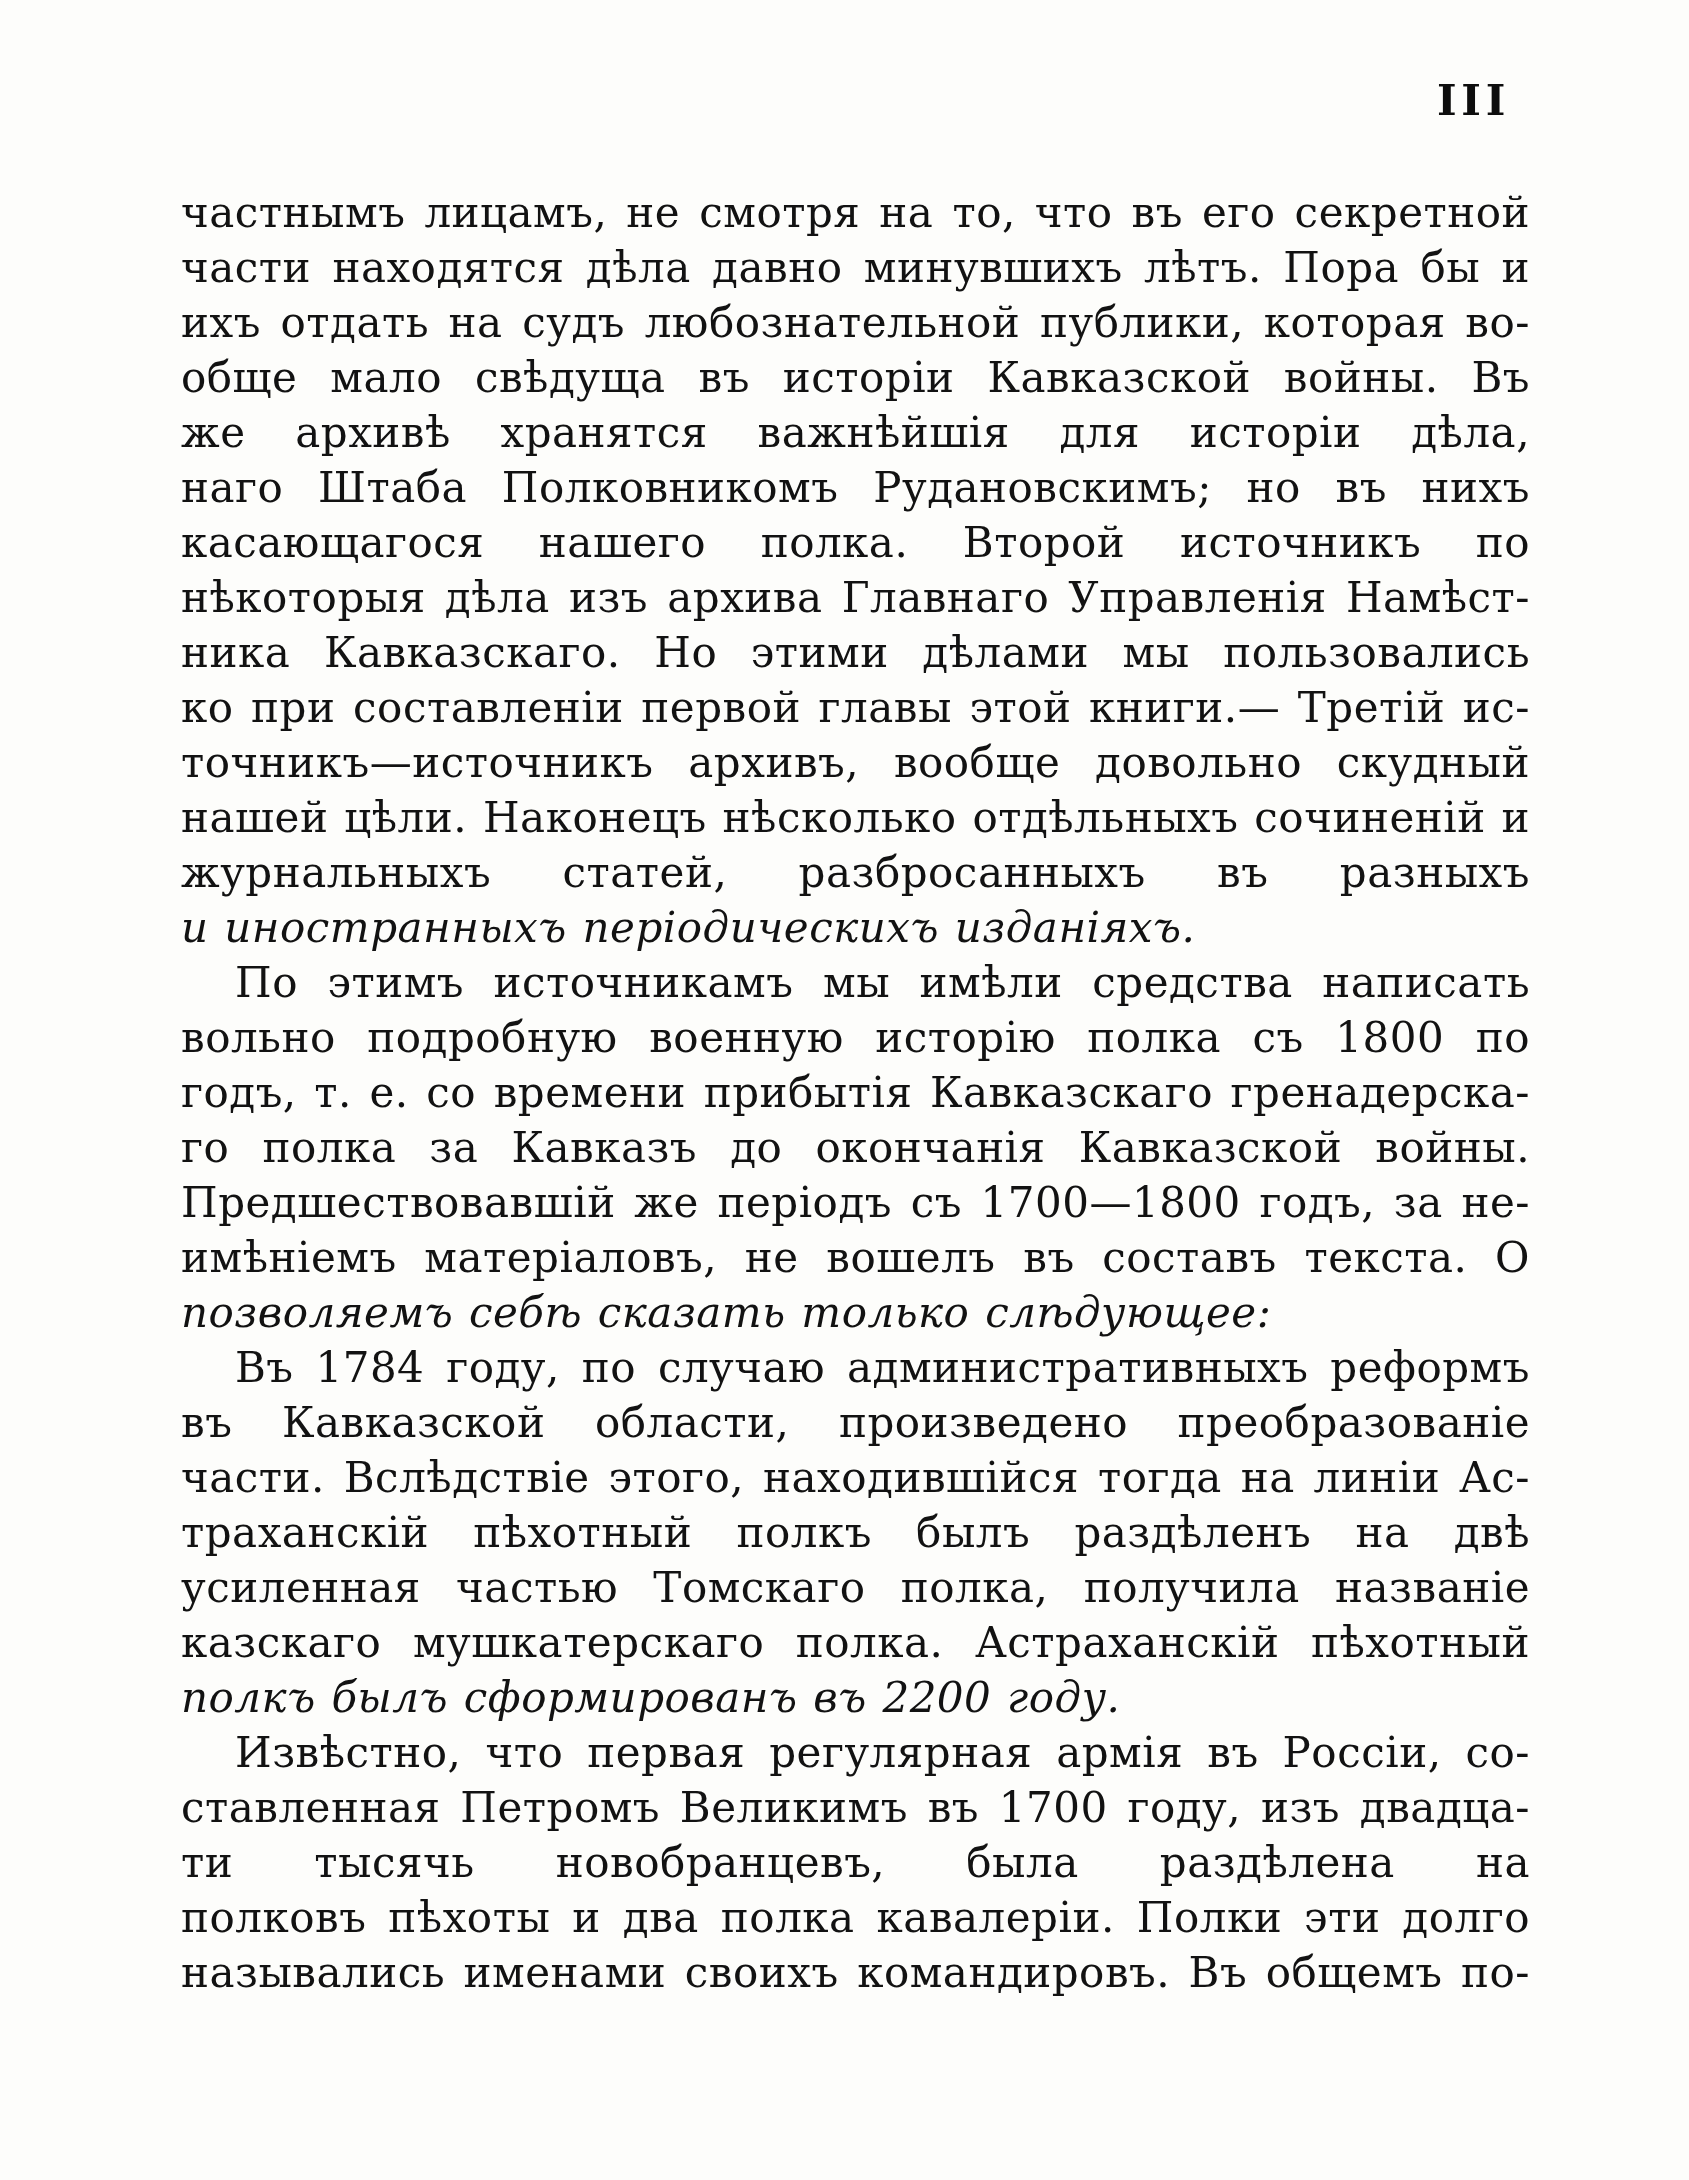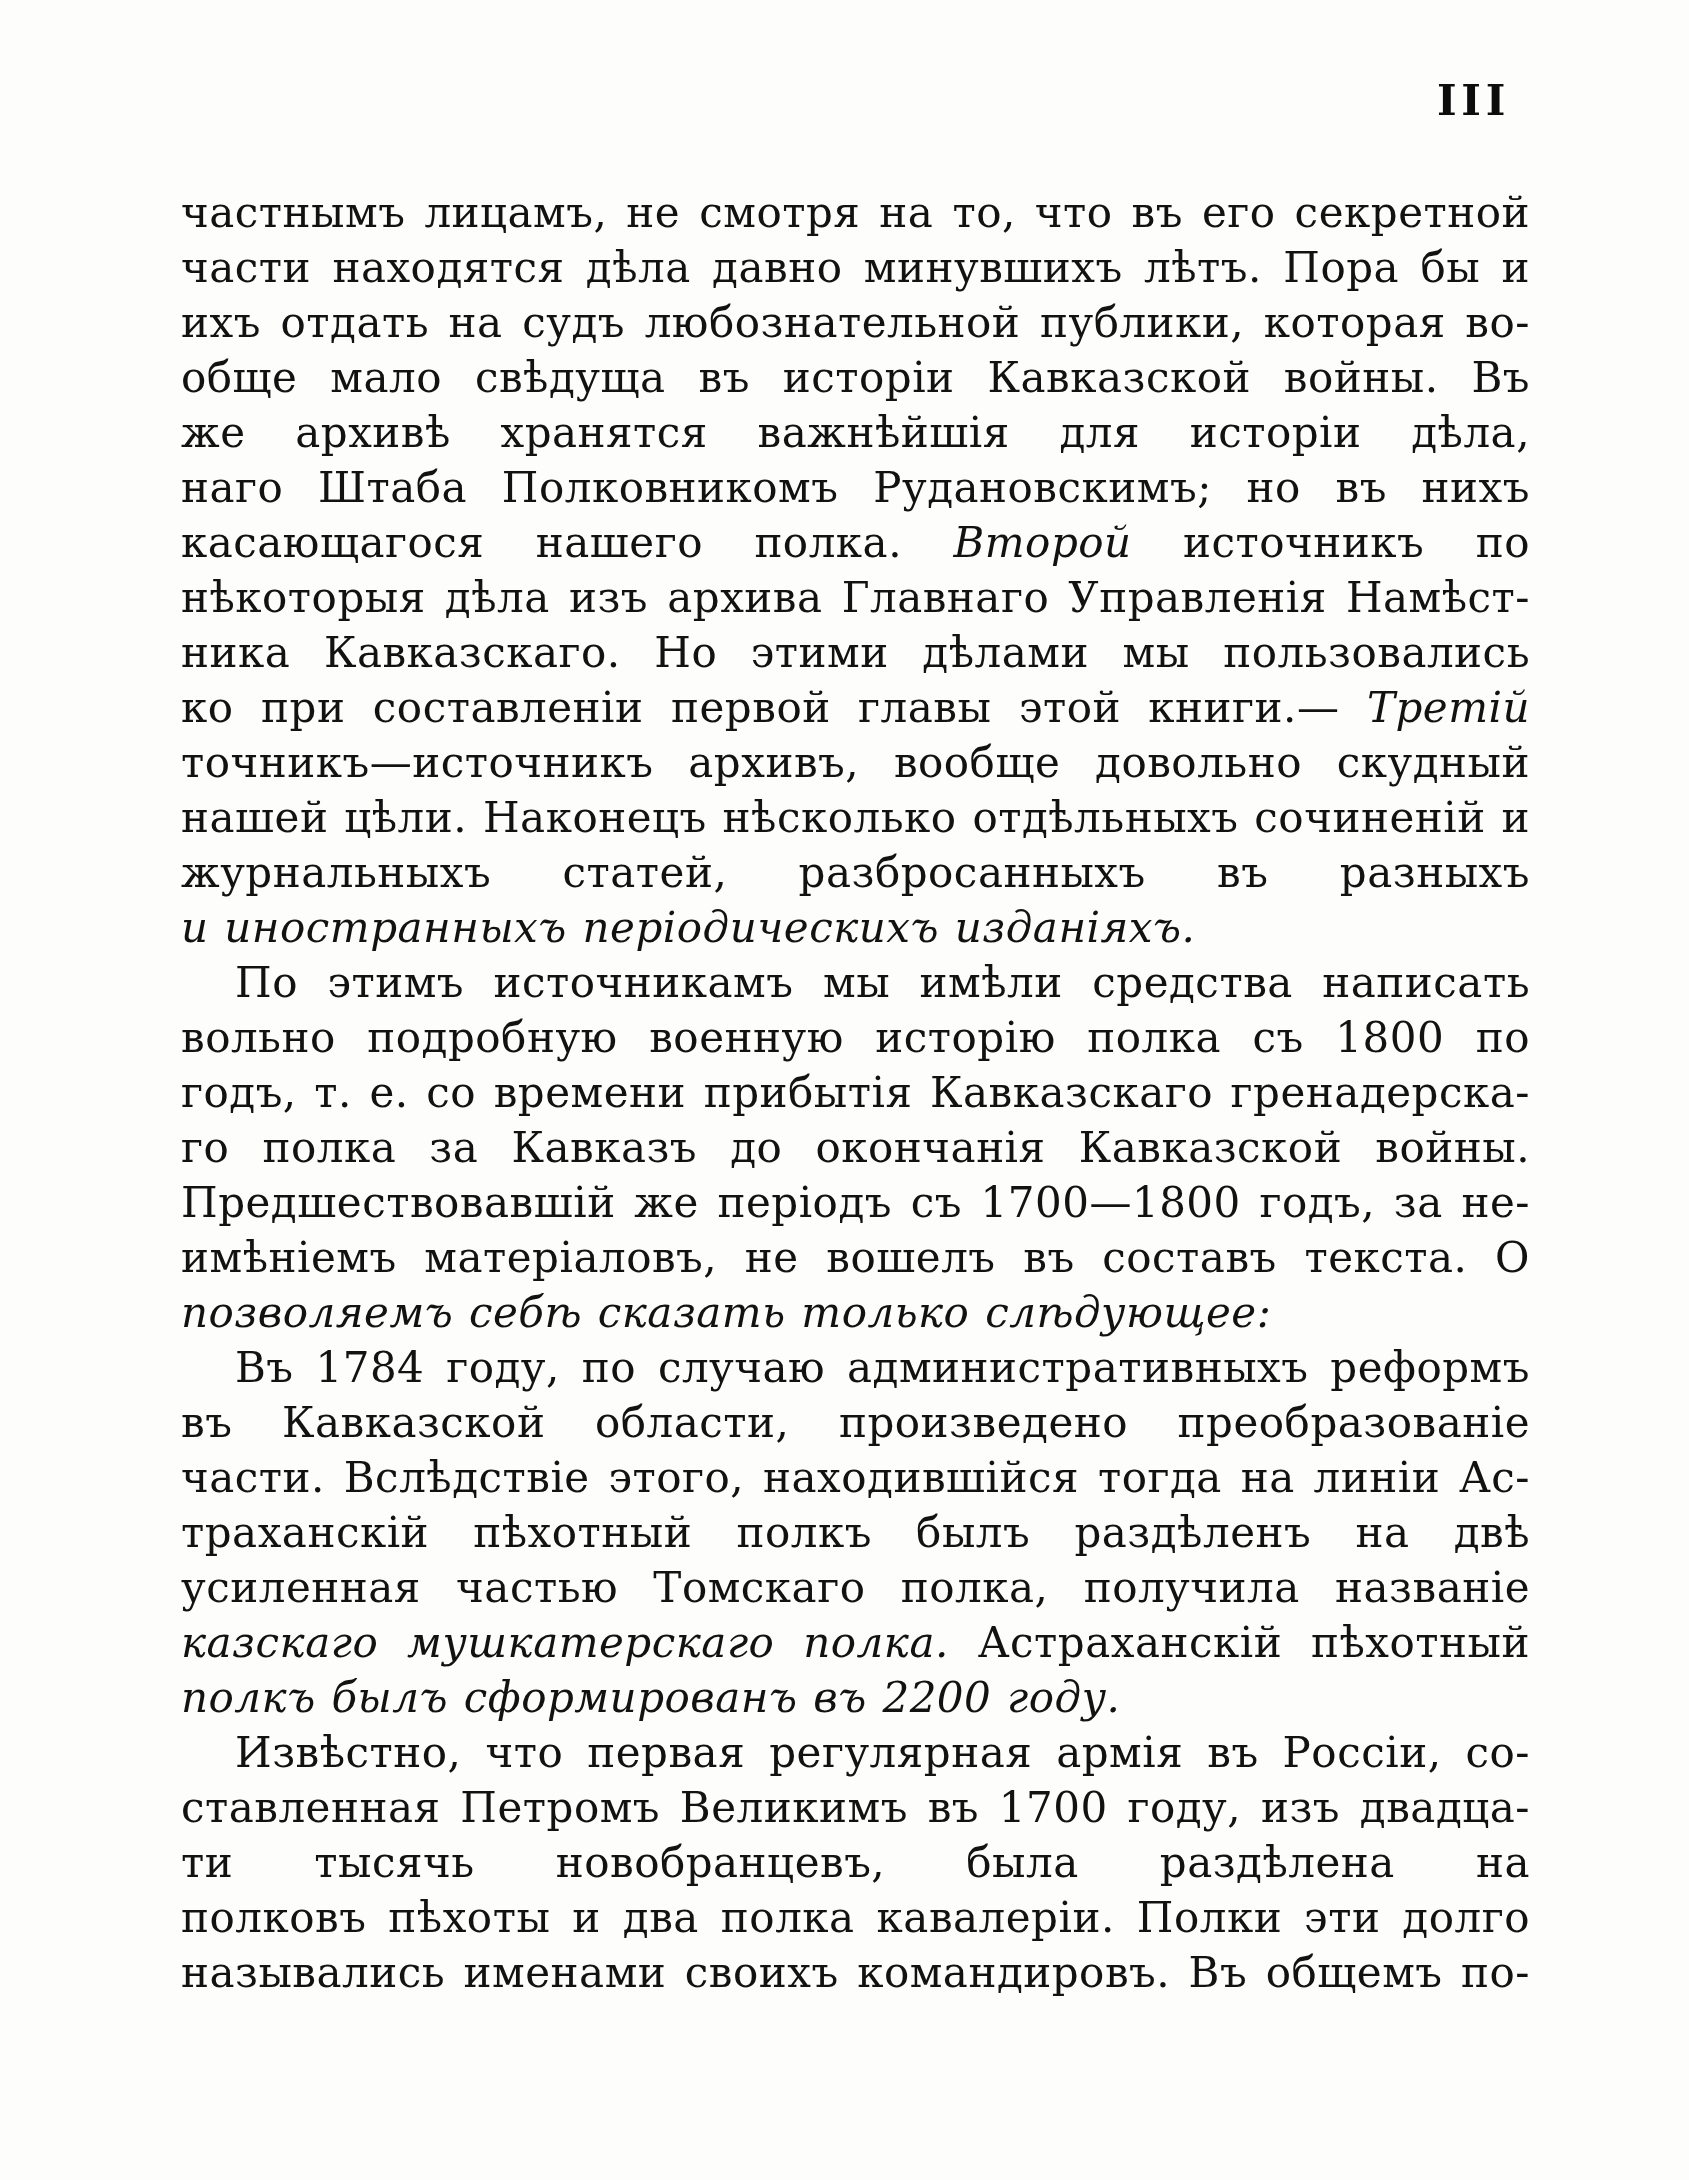--- a/index.html
+++ b/index.html
@@ -43,21 +43,20 @@
     color: #121212;
   }
   .line.para-end {
     text-align-last: left;
     font-style: italic;
   }
   .line.indent {
     text-indent: 54px;
   }
   .italic {
-    font-style: italic;
   }
 </style>
 </head>
 <body>
 
 <div class="page">
   <div class="page-number">III</div>
   <div class="page-text">
       <div class="line"><span>частнымъ лицамъ, не смотря на то, что въ его секретной</span></div>
       <div class="line"><span>части находятся дѣла давно минувшихъ лѣтъ. Пора бы и</span></div>

